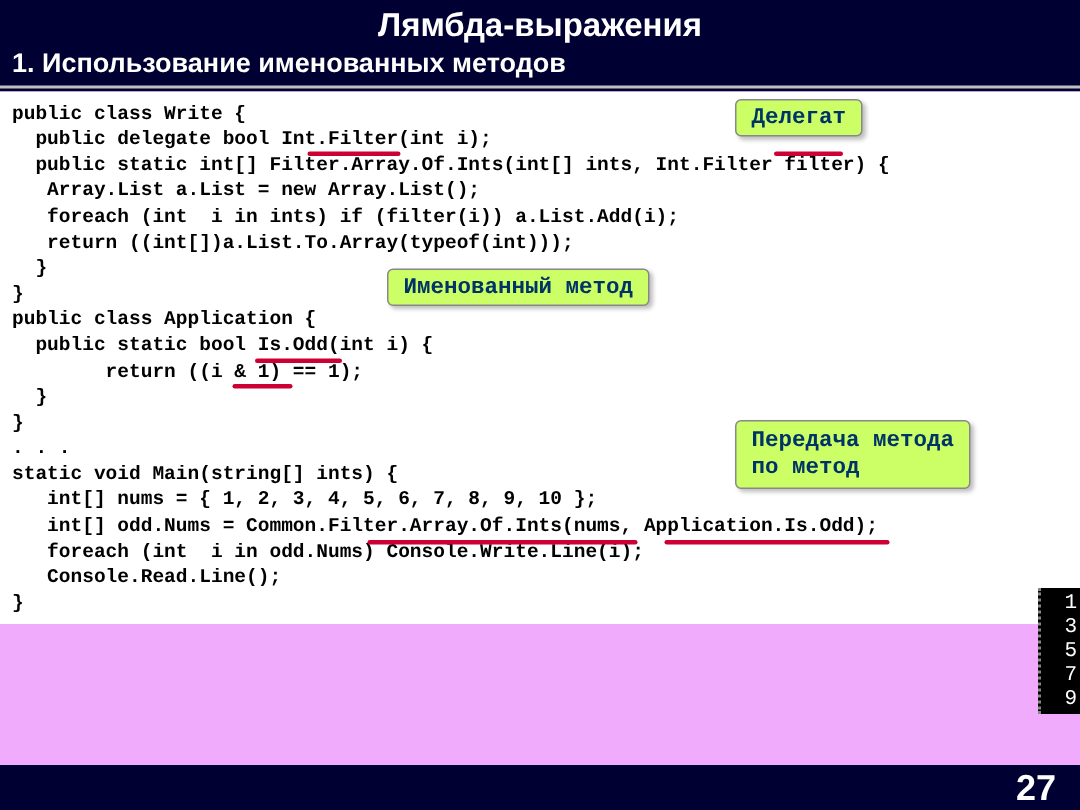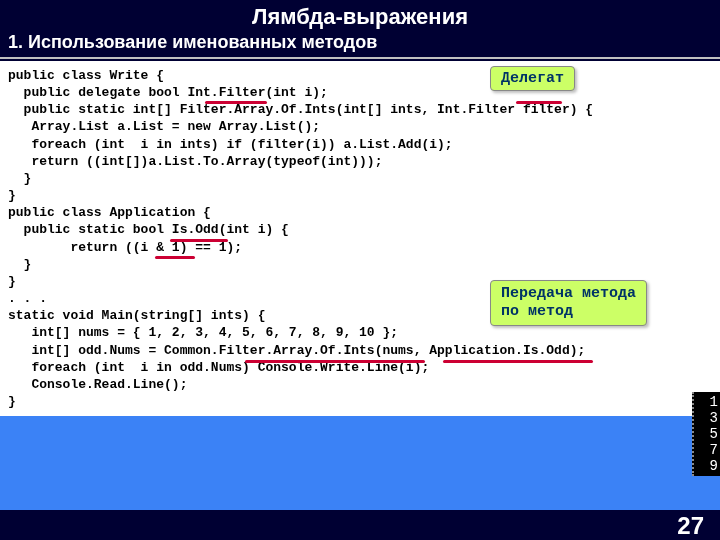--- a/index.html
+++ b/index.html
@@ -9,21 +9,21 @@
     height: 540px;
     background: #000033;
     font-family: Arial, sans-serif;
     overflow: hidden;
     position: relative;
   }
   .slide {
     position: absolute;
     top: 0; left: 0;
     width: 720px; height: 540px;
-    background: #3b82f6;
+    background: #f0abfc;
   }
   .title-bar {
     background: #000033;
     color: #fff;
     padding: 4px 0 2px 0;
   }
   .title {
     text-align: center;
     font-weight: bold;
     font-size: 22px;
@@ -134,20 +134,23 @@
 <span>   int[] nums = { 1, 2, 3, 4, 5, 6, 7, 8, 9, 10 };</span>
 <span>   int[] odd.Nums = Common.Filter.Array.Of.Ints(nums, Application.Is.Odd);</span>
 <span>   foreach (int  i in odd.Nums) Console.Write.Line(i);</span>
 <span>   Console.Read.Line();</span>
 <span>}</span></div>
 
   <div class="label-box" style="top:66px; left:490px;text-align:center;">
     <span>Делегат</span>
   </div>
 
+  <div class="label-box" style="top:179px; left:258px;">
+    <span>Именованный метод</span>
+  </div>
 
   <div class="label-box" style="top:280px; left:490px; line-height:1.2; padding:4px 10px;">
     <span>Передача метода</span><br>
     <span>по метод</span>
   </div>
 
   <div class="underline-red" style="top:101px; left:516px; width:46px;"></div>
   <div class="underline-red" style="top:101px; left:205px; width:62px;"></div>
   <div class="underline-red" style="top:239px; left:170px; width:58px;"></div>
   <div class="underline-red" style="top:256px; left:155px; width:40px;"></div>

